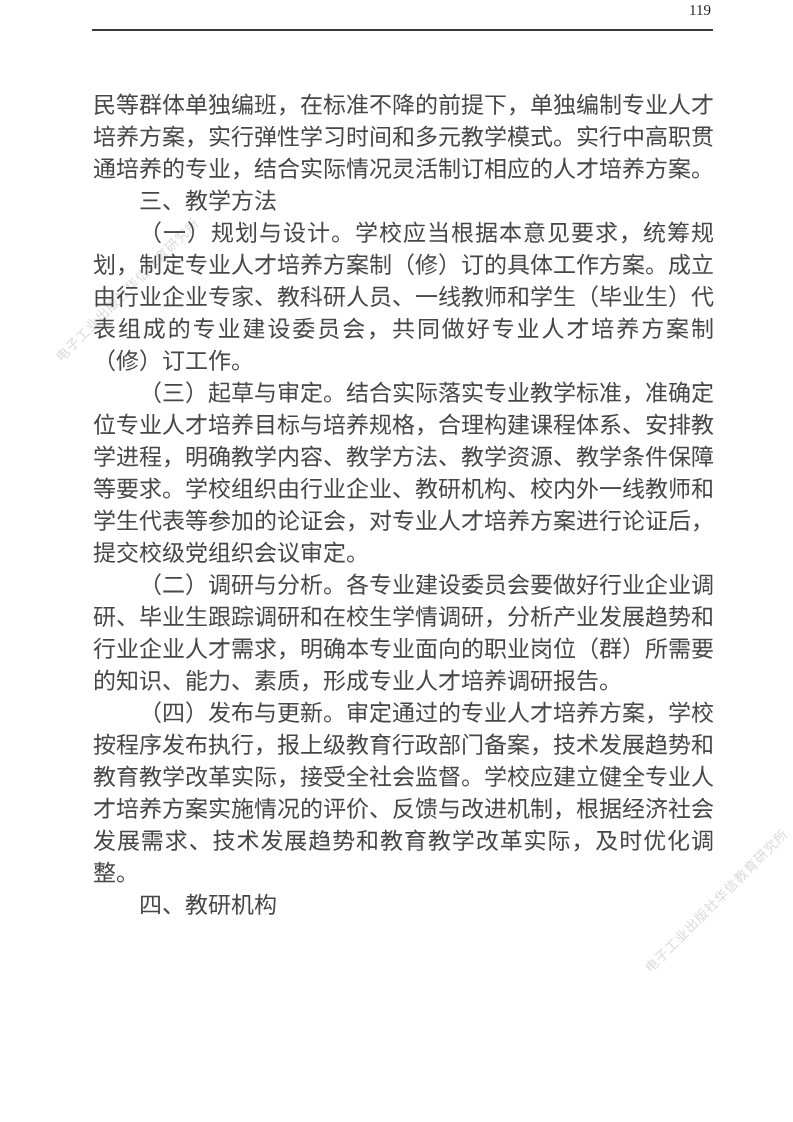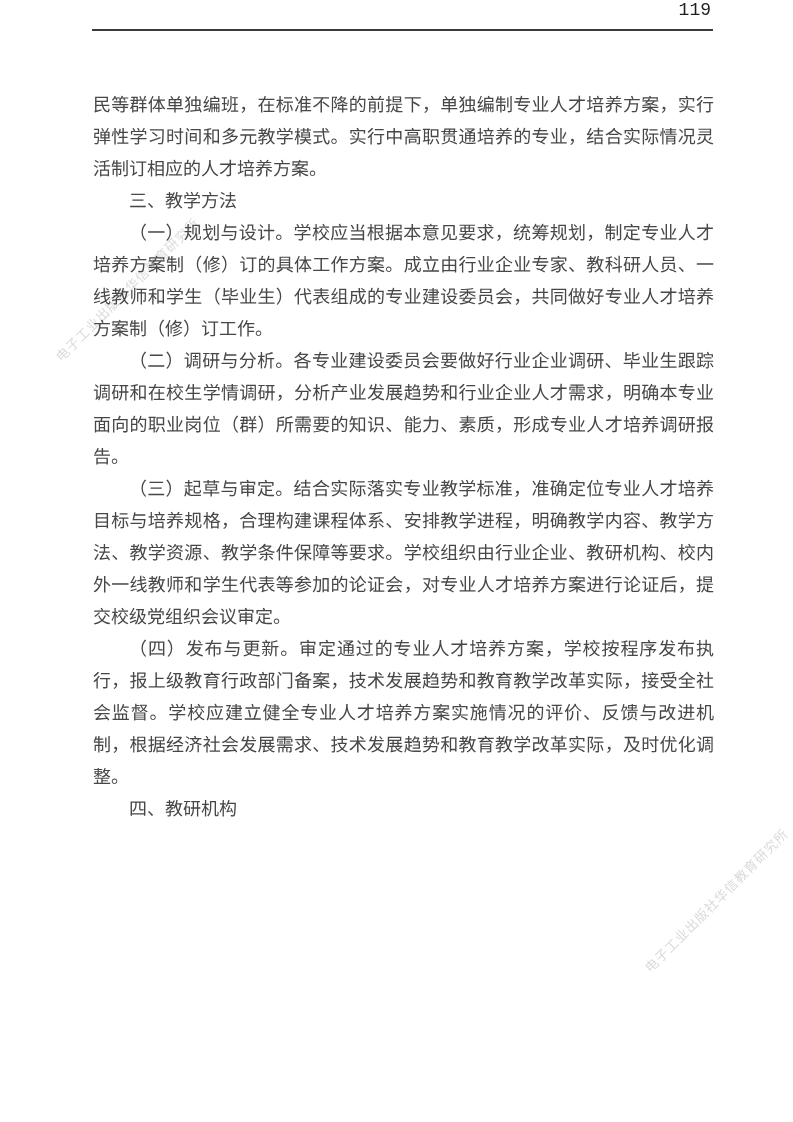--- a/index.html
+++ b/index.html
@@ -13,41 +13,41 @@
     height: 1122px;
     background: #ffffff;
     overflow: hidden;
     font-family: "Liberation Sans", sans-serif;
   }
   
   .page-number {
     position: absolute;
     top: 1px;
     right: 82px;
-    font-family: Liberation Mono, monospace;
-    font-size: 18px;
+    font-family: Liberation Serif, serif;
+    font-size: 15px;
     line-height: 18px;
     color: #1f1f1f;
   }
   .header-rule {
     position: absolute;
     top: 29px;
     left: 92px;
     width: 621px;
     height: 2px;
     background: #3a3a3a;
   }
   
   .content {
     position: absolute;
     top: 89px;
     left: 93px;
     width: 621px;
     z-index: 1;
-    font-size: 18px;
+    font-size: 23px;
     line-height: 32px;
     color: #474747;
     text-align: justify;
     text-justify: inter-ideograph;
   }
   .content p {
     margin: 0;
     padding: 0;
   }
   .p-plain   { text-indent: 0; }
@@ -79,19 +79,19 @@
   <div class="watermark watermark-2">电子工业出版社华信教育研究所</div>
 
   <div class="page-number">119</div>
 
   <div class="header-rule"></div>
 
   <div class="content">
     <p class="p-plain">民等群体单独编班，在标准不降的前提下，单独编制专业人才培养方案，实行弹性学习时间和多元教学模式。实行中高职贯通培养的专业，结合实际情况灵活制订相应的人才培养方案。</p>
     <p class="p-heading">三、教学方法</p>
     <p class="p-indent">（一）规划与设计。学校应当根据本意见要求，统筹规划，制定专业人才培养方案制（修）订的具体工作方案。成立由行业企业专家、教科研人员、一线教师和学生（毕业生）代表组成的专业建设委员会，共同做好专业人才培养方案制（修）订工作。</p>
+    <p class="p-indent">（三）起草与审定。结合实际落实专业教学标准，准确定位专业人才培养目标与培养规格，合理构建课程体系、安排教学进程，明确教学内容、教学方法、教学资源、教学条件保障等要求。学校组织由行业企业、教研机构、校内外一线教师和学生代表等参加的论证会，对专业人才培养方案进行论证后，提交校级党组织会议审定。</p>
     <p class="p-indent">（二）调研与分析。各专业建设委员会要做好行业企业调研、毕业生跟踪调研和在校生学情调研，分析产业发展趋势和行业企业人才需求，明确本专业面向的职业岗位（群）所需要的知识、能力、素质，形成专业人才培养调研报告。</p>
-    <p class="p-indent">（三）起草与审定。结合实际落实专业教学标准，准确定位专业人才培养目标与培养规格，合理构建课程体系、安排教学进程，明确教学内容、教学方法、教学资源、教学条件保障等要求。学校组织由行业企业、教研机构、校内外一线教师和学生代表等参加的论证会，对专业人才培养方案进行论证后，提交校级党组织会议审定。</p>
     <p class="p-indent">（四）发布与更新。审定通过的专业人才培养方案，学校按程序发布执行，报上级教育行政部门备案，技术发展趋势和教育教学改革实际，接受全社会监督。学校应建立健全专业人才培养方案实施情况的评价、反馈与改进机制，根据经济社会发展需求、技术发展趋势和教育教学改革实际，及时优化调整。</p>
     <p class="p-heading">四、教研机构</p>
   </div>
 
 </div>
 
 </body></html>

